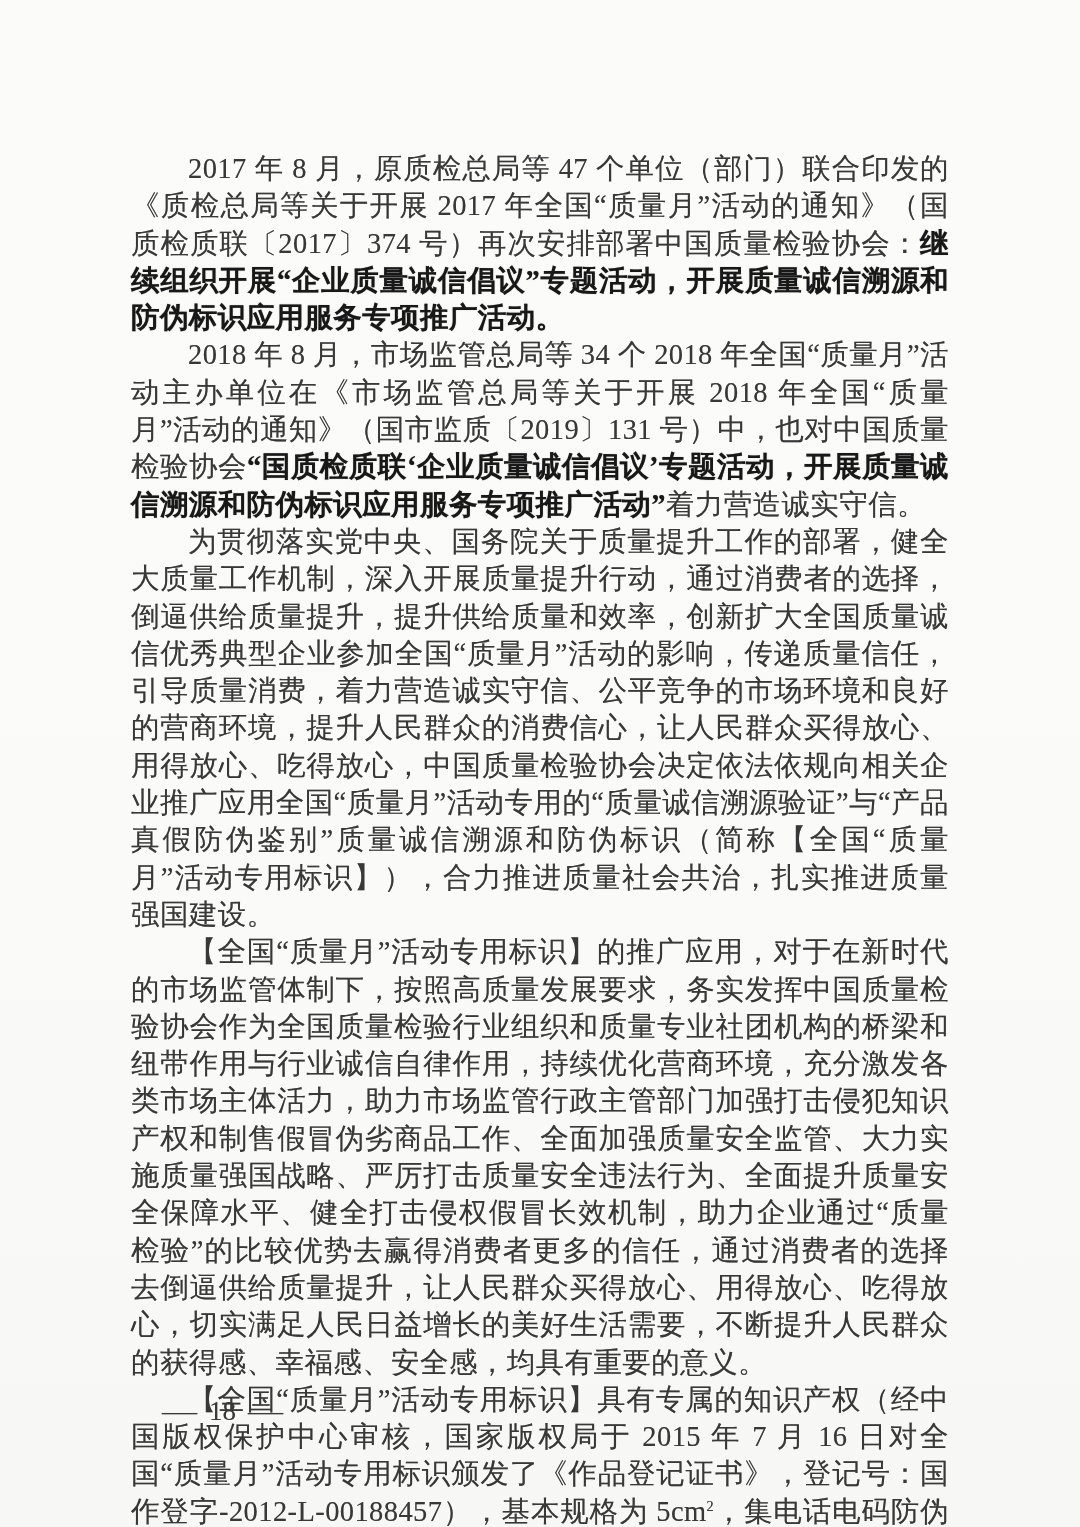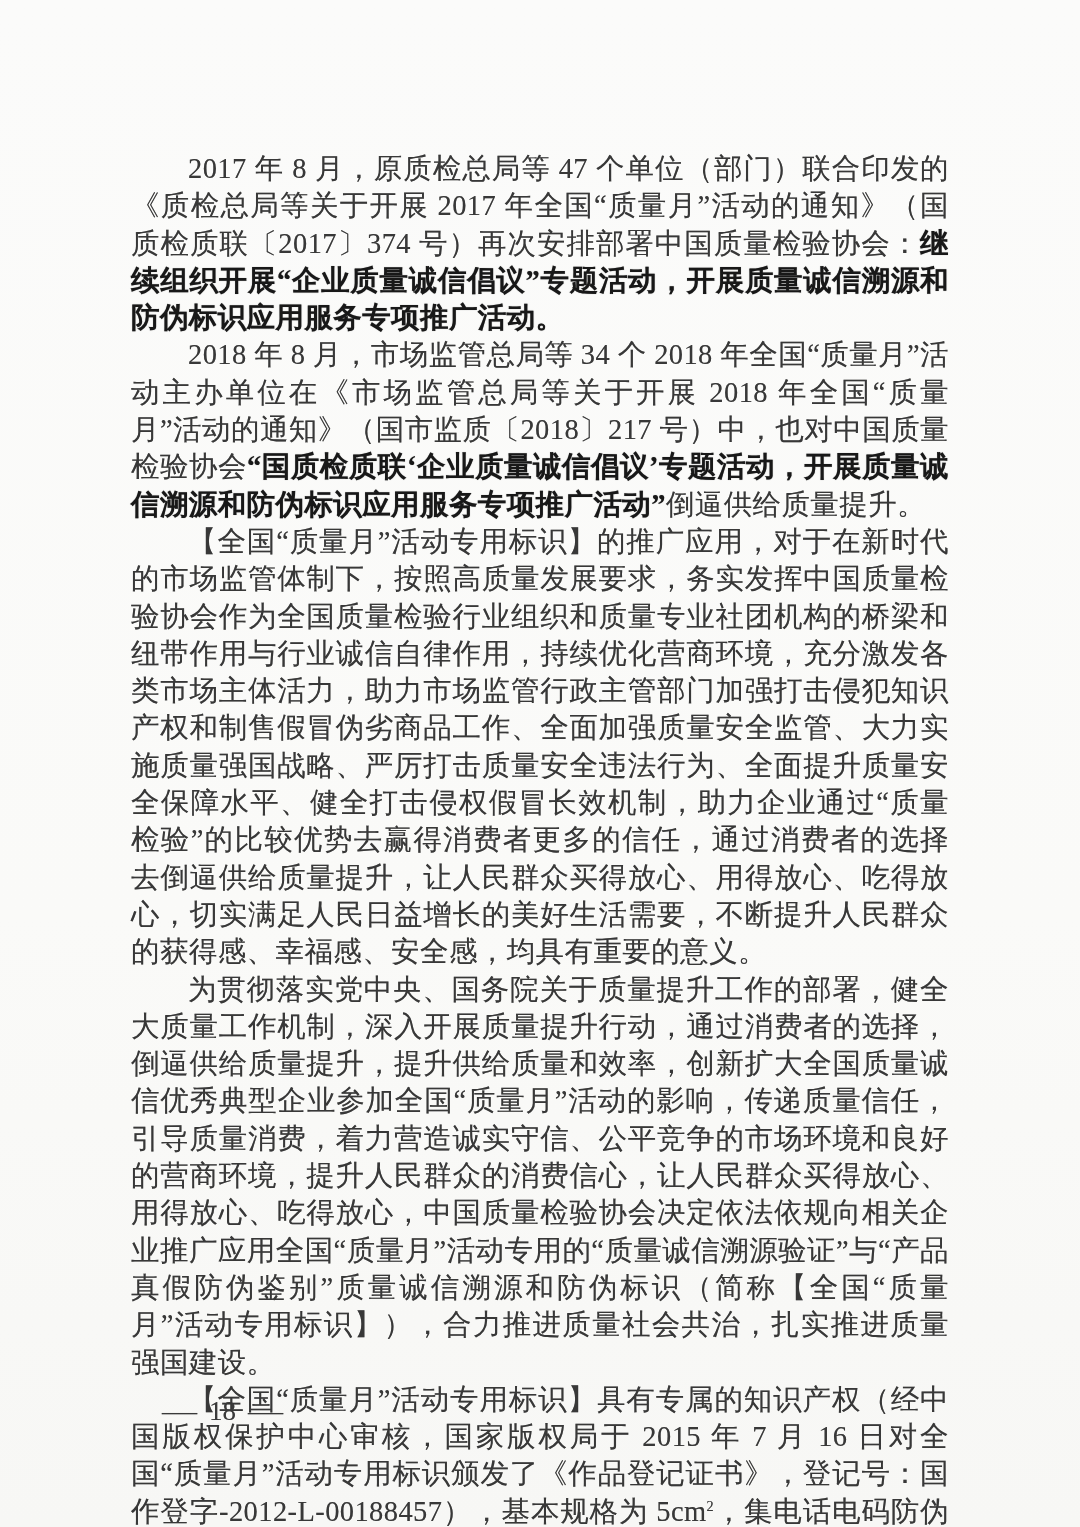--- a/index.html
+++ b/index.html
@@ -62,23 +62,23 @@
     transform: scaleX(1.3);
     display: inline-block;
   }
 </style>
 </head>
 <body>
 
 <div class="page">
   <main class="content">
       <p class="para"><span class="seg-normal">2017 年 8 月，原质检总局等 47 个单位（部门）联合印发的《质检总局等关于开展 2017 年全国“质量月”活动的通知》（国质检质联〔2017〕374 号）再次安排部署中国质量检验协会：</span><span class="seg-bold">继续组织开展“企业质量诚信倡议”专题活动，开展质量诚信溯源和防伪标识应用服务专项推广活动。</span></p>
-      <p class="para"><span class="seg-normal">2018 年 8 月，市场监管总局等 34 个 2018 年全国“质量月”活动主办单位在《市场监管总局等关于开展 2018 年全国“质量月”活动的通知》（国市监质〔2018〕217 号）中，也对中国质量检验协会</span><span class="seg-bold">“国质检质联‘企业质量诚信倡议’专题活动，开展质量诚信溯源和防伪标识应用服务专项推广活动”</span><span class="seg-normal">倒逼供给质量提升。</span></p>
+      <p class="para"><span class="seg-normal">2018 年 8 月，市场监管总局等 34 个 2018 年全国“质量月”活动主办单位在《市场监管总局等关于开展 2018 年全国“质量月”活动的通知》（国市监质〔2019〕131 号）中，也对中国质量检验协会</span><span class="seg-bold">“国质检质联‘企业质量诚信倡议’专题活动，开展质量诚信溯源和防伪标识应用服务专项推广活动”</span><span class="seg-normal">着力营造诚实守信。</span></p>
+      <p class="para"><span class="seg-normal">为贯彻落实党中央、国务院关于质量提升工作的部署，健全大质量工作机制，深入开展质量提升行动，通过消费者的选择，倒逼供给质量提升，提升供给质量和效率，创新扩大全国质量诚信优秀典型企业参加全国“质量月”活动的影响，传递质量信任，引导质量消费，着力营造诚实守信、公平竞争的市场环境和良好的营商环境，提升人民群众的消费信心，让人民群众买得放心、用得放心、吃得放心，中国质量检验协会决定依法依规向相关企业推广应用全国“质量月”活动专用的“质量诚信溯源验证”与“产品真假防伪鉴别”质量诚信溯源和防伪标识（简称【全国“质量月”活动专用标识】），合力推进质量社会共治，扎实推进质量强国建设。</span></p>
       <p class="para"><span class="seg-normal">【全国“质量月”活动专用标识】的推广应用，对于在新时代的市场监管体制下，按照高质量发展要求，务实发挥中国质量检验协会作为全国质量检验行业组织和质量专业社团机构的桥梁和纽带作用与行业诚信自律作用，持续优化营商环境，充分激发各类市场主体活力，助力市场监管行政主管部门加强打击侵犯知识产权和制售假冒伪劣商品工作、全面加强质量安全监管、大力实施质量强国战略、严厉打击质量安全违法行为、全面提升质量安全保障水平、健全打击侵权假冒长效机制，助力企业通过“质量检验”的比较优势去赢得消费者更多的信任，通过消费者的选择去倒逼供给质量提升，让人民群众买得放心、用得放心、吃得放心，切实满足人民日益增长的美好生活需要，不断提升人民群众的获得感、幸福感、安全感，均具有重要的意义。</span></p>
-      <p class="para"><span class="seg-normal">为贯彻落实党中央、国务院关于质量提升工作的部署，健全大质量工作机制，深入开展质量提升行动，通过消费者的选择，倒逼供给质量提升，提升供给质量和效率，创新扩大全国质量诚信优秀典型企业参加全国“质量月”活动的影响，传递质量信任，引导质量消费，着力营造诚实守信、公平竞争的市场环境和良好的营商环境，提升人民群众的消费信心，让人民群众买得放心、用得放心、吃得放心，中国质量检验协会决定依法依规向相关企业推广应用全国“质量月”活动专用的“质量诚信溯源验证”与“产品真假防伪鉴别”质量诚信溯源和防伪标识（简称【全国“质量月”活动专用标识】），合力推进质量社会共治，扎实推进质量强国建设。</span></p>
       <p class="para"><span class="seg-normal">【全国“质量月”活动专用标识】具有专属的知识产权（经中国版权保护中心审核，国家版权局于 2015 年 7 月 16 日对全国“质量月”活动专用标识颁发了《作品登记证书》，登记号：国作登字-2012-L-00188457），基本规格为 5cm</span><sup class="seg-normal">2</sup><span class="seg-normal">，集电话电码防伪查询、二维码在线扫描、微信验证、网</span></p>
     </main>
   <div class="footer">
     <span class="dash">—</span>
     <span>18</span>
     <span class="dash">—</span>
   </div>
 </div>
 
 </body></html>

